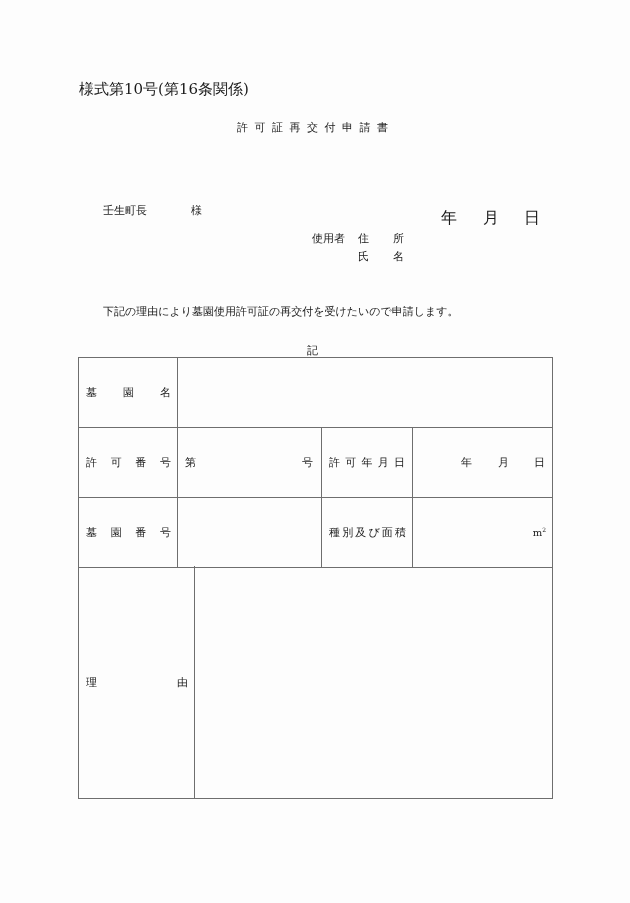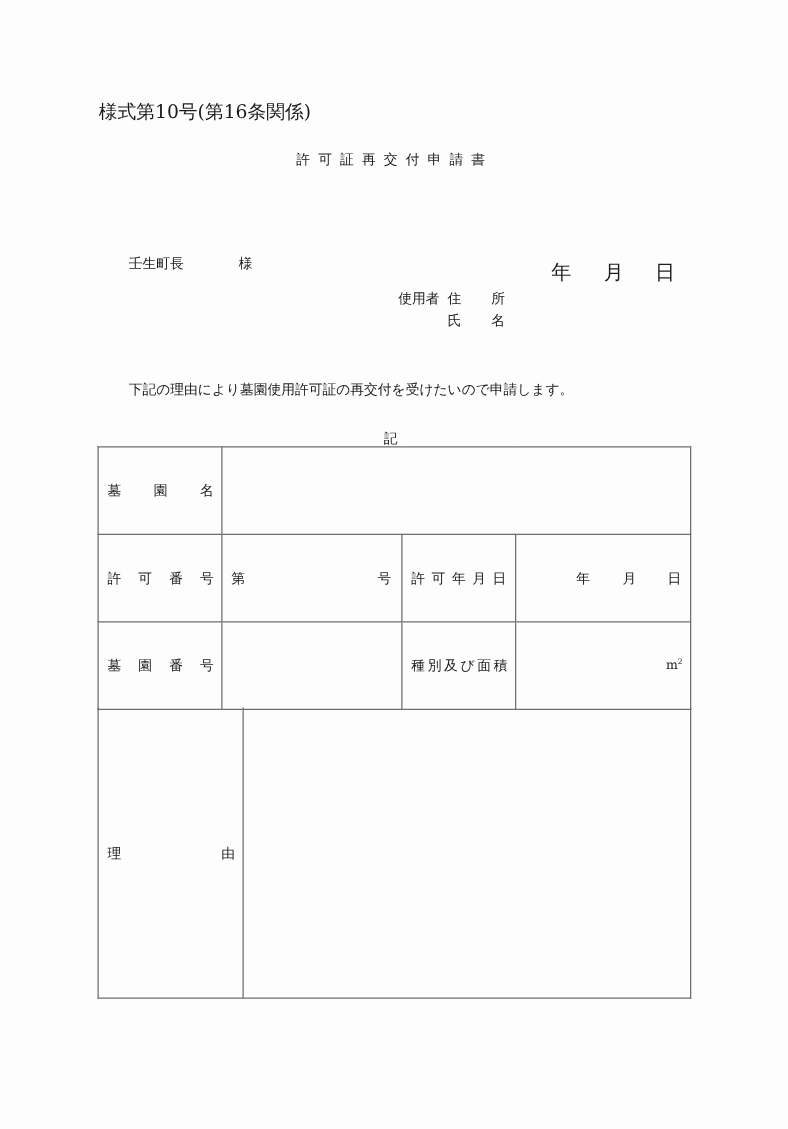--- a/index.html
+++ b/index.html
@@ -20,21 +20,21 @@
 
     .form-number { left: 79px; top: 80px; font-size: 15px; }
     .title { left: 237px; top: 120px; font-size: 11px; letter-spacing: 6.5px; }
     .date-line { left: 441px; top: 160px; font-size: 16px; margin-top: 48px; }
     .date-line span { display: inline-block; }
     .addressee { left: 103px; top: 203px; font-size: 11px; }
     .addressee .sama { margin-left: 44px; }
 
     .applicant { left: 312px; top: 230px; font-size: 11px; line-height: 17.5px; }
     .applicant .row { display: flex; }
-    .applicant .lbl-main { width: 46px; text-align: center; }
+    .applicant .lbl-main { width: 46px; }
     .applicant .spread { display: flex; justify-content: space-between; width: 46px; }
     .applicant .paren { margin-left: 24px; letter-spacing: 0; }
     .applicant .paren .gap { display: inline-block; width: 18px; }
 
     .statement { left: 103px; top: 304px; font-size: 11px; }
     .ki { left: 307px; top: 343px; font-size: 11px; }
 
     table.form {
       position: absolute;
       left: 78px;

